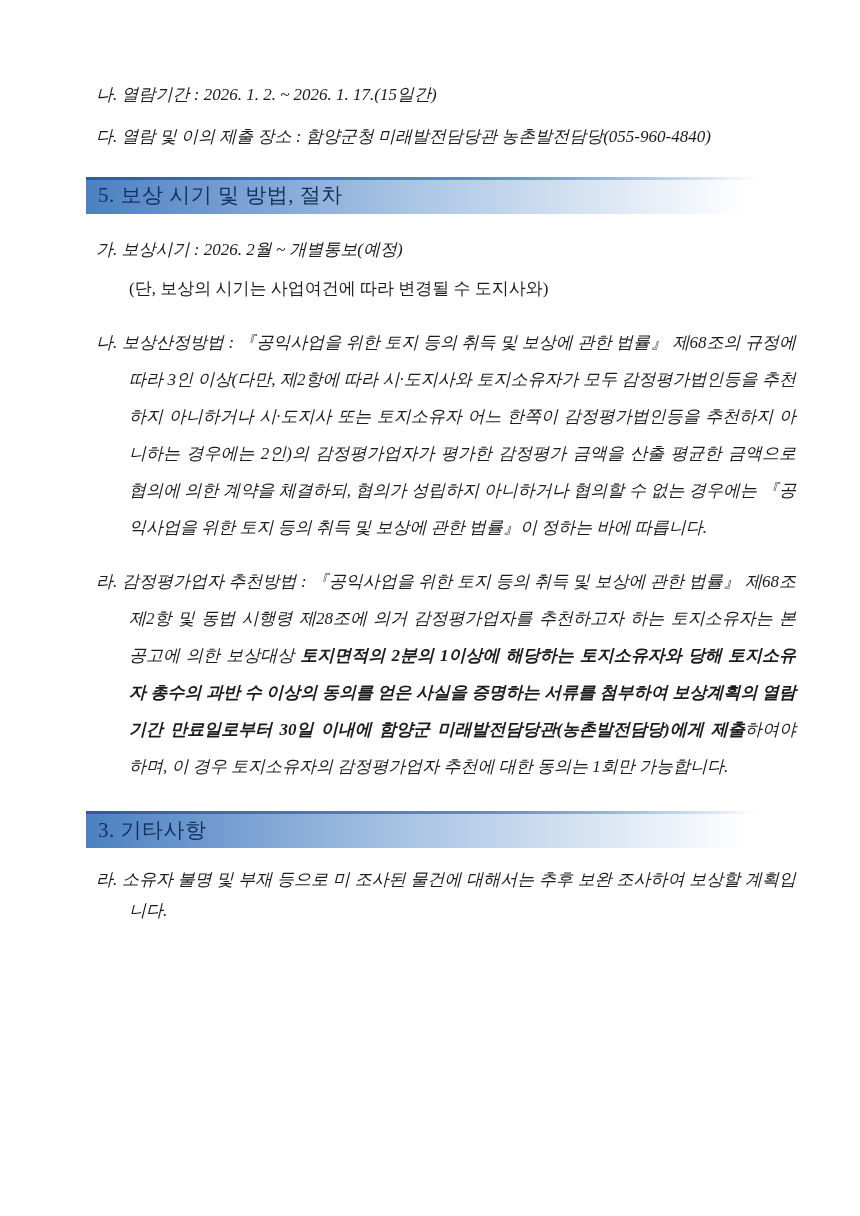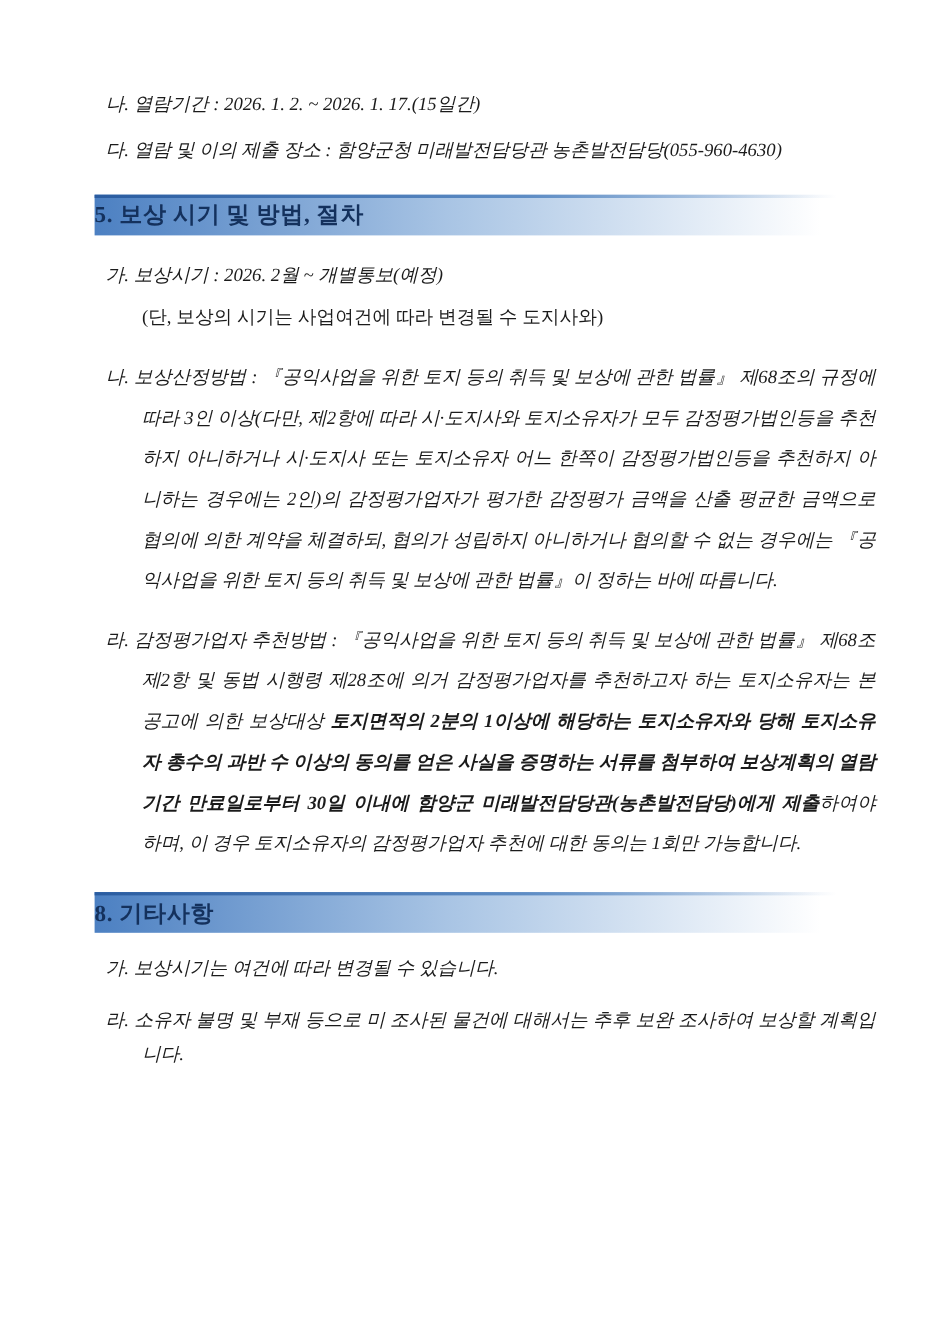--- a/index.html
+++ b/index.html
@@ -36,22 +36,23 @@
   }
   .section-header::before {
     content: "";
     position: absolute;
     top: 0; left: 0; right: 0;
     height: 3px;
     background: linear-gradient(to right, #2a5ca0 0%, #5d8cc4 55%, rgba(255,255,255,0) 95%);
   }
   .section-title {
     font-size: 21px;
-    font-weight: bold;
+    font-weight: normal;
     color: #14315d;
+    padding-left: 12px;
     letter-spacing: 0.5px;
   }
 
   .section-body { margin-top: 16px; margin-left: 10px; }
   .s5 .item { line-height: 2.18; margin-bottom: 2px; }
   .s5 .sub-line {
     line-height: 2.18;
     margin: 0 0 2px 33px;
     text-align: justify;
     font-size: 17px;
@@ -65,21 +66,21 @@
 
 <div class="page">
 
   <div class="intro">
     <p class="item">
       <span class="label">나.</span>
       <span>열람기간 : 2026. 1. 2. ~ 2026. 1. 17.(15일간)</span>
     </p>
     <p class="item">
       <span class="label">다.</span>
-      <span>열람 및 이의 제출 장소 : 함양군청 미래발전담당관 농촌발전담당(055-960-4630)</span>
+      <span>열람 및 이의 제출 장소 : 함양군청 미래발전담당관 농촌발전담당(055-960-4840)</span>
     </p>
   </div>
 
   <div class="section-header">
     <span class="section-title">5. 보상 시기 및 방법, 절차</span>
   </div>
 
   <div class="section-body s5">
     <p class="item">
       <span class="label">가.</span>
@@ -93,28 +94,24 @@
     </p>
 
 
     <p class="item">
       <span class="label">라.</span>
       <span>감정평가업자 추천방법 : 『공익사업을 위한 토지 등의 취득 및 보상에 관한 법률』 제68조 제2항 및 동법 시행령  제28조에 의거 감정평가업자를 추천하고자 하는 토지소유자는 본 공고에 의한 보상대상 </span><span class="bold">토지면적의 2분의 1이상에 해당하는 토지소유자와 당해 토지소유자 총수의 과반 수 이상의 동의를 얻은 사실을 증명하는 서류를 첨부하여 보상계획의 열람기간 만료일로부터 30일 이내에 함양군 미래발전담당관(농촌발전담당)에게 제출</span><span>하여야 하며, 이 경우 토지소유자의 감정평가업자 추천에 대한 동의는 1회만 가능합니다.</span>
     </p>
   </div>
 
   <div class="section-header">
-    <span class="section-title">8. 기타사항</span>
+    <span class="section-title">3. 기타사항</span>
   </div>
 
   <div class="section-body s6">
-    <p class="item">
-      <span class="label">가.</span>
-      <span>보상시기는 여건에 따라 변경될 수 있습니다.</span>
-    </p>
     <p class="item">
       <span class="label">라.</span>
       <span>소유자 불명 및 부재 등으로 미 조사된 물건에 대해서는 추후 보완 조사하여 보상할 계획입니다.</span>
     </p>
 
   </div>
 
 </div>
 
 </body></html>

